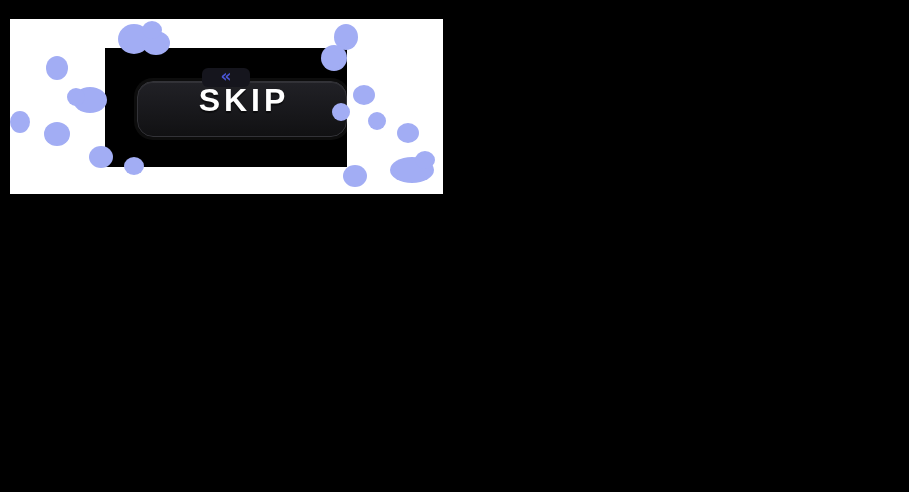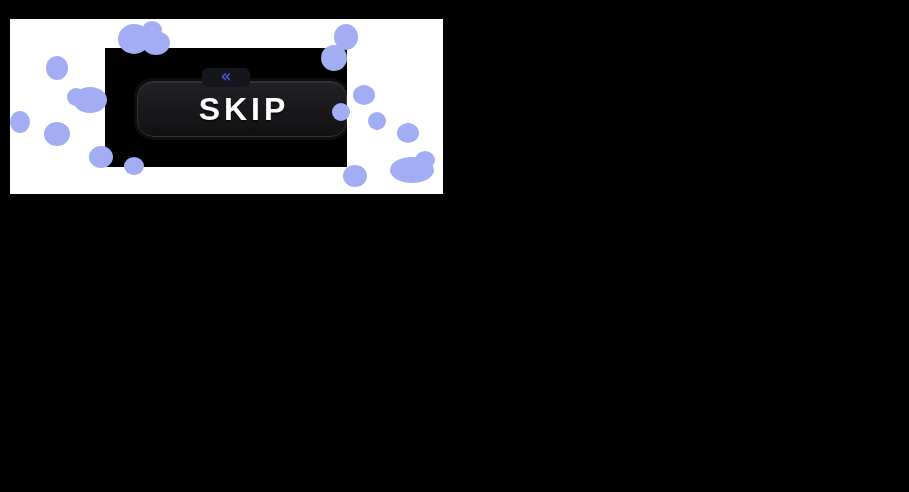--- a/index.html
+++ b/index.html
@@ -61,21 +61,21 @@
     left: 32px;
     top: 33px;
     width: 210px;
     height: 56px;
     background: linear-gradient(#212126, #111113);
     border: 1px solid #333338;
     border-radius: 16px;
     box-shadow: 0 0 0 3px rgba(255,255,255,0.05), inset 0 1px 0 rgba(255,255,255,0.08);
     z-index: 2;
     display: flex;
-    align-items: center;
+    align-items: flex-start;
     justify-content: center;
     cursor: pointer;
   }
   .skip-btn span {
     color: var(--skip-text, #fff);
     font-weight: 800;
     font-size: 32px;
     letter-spacing: 4px;
     padding-left: 4px;
     text-shadow: 0 2px 1px rgba(0,0,0,0.55);

